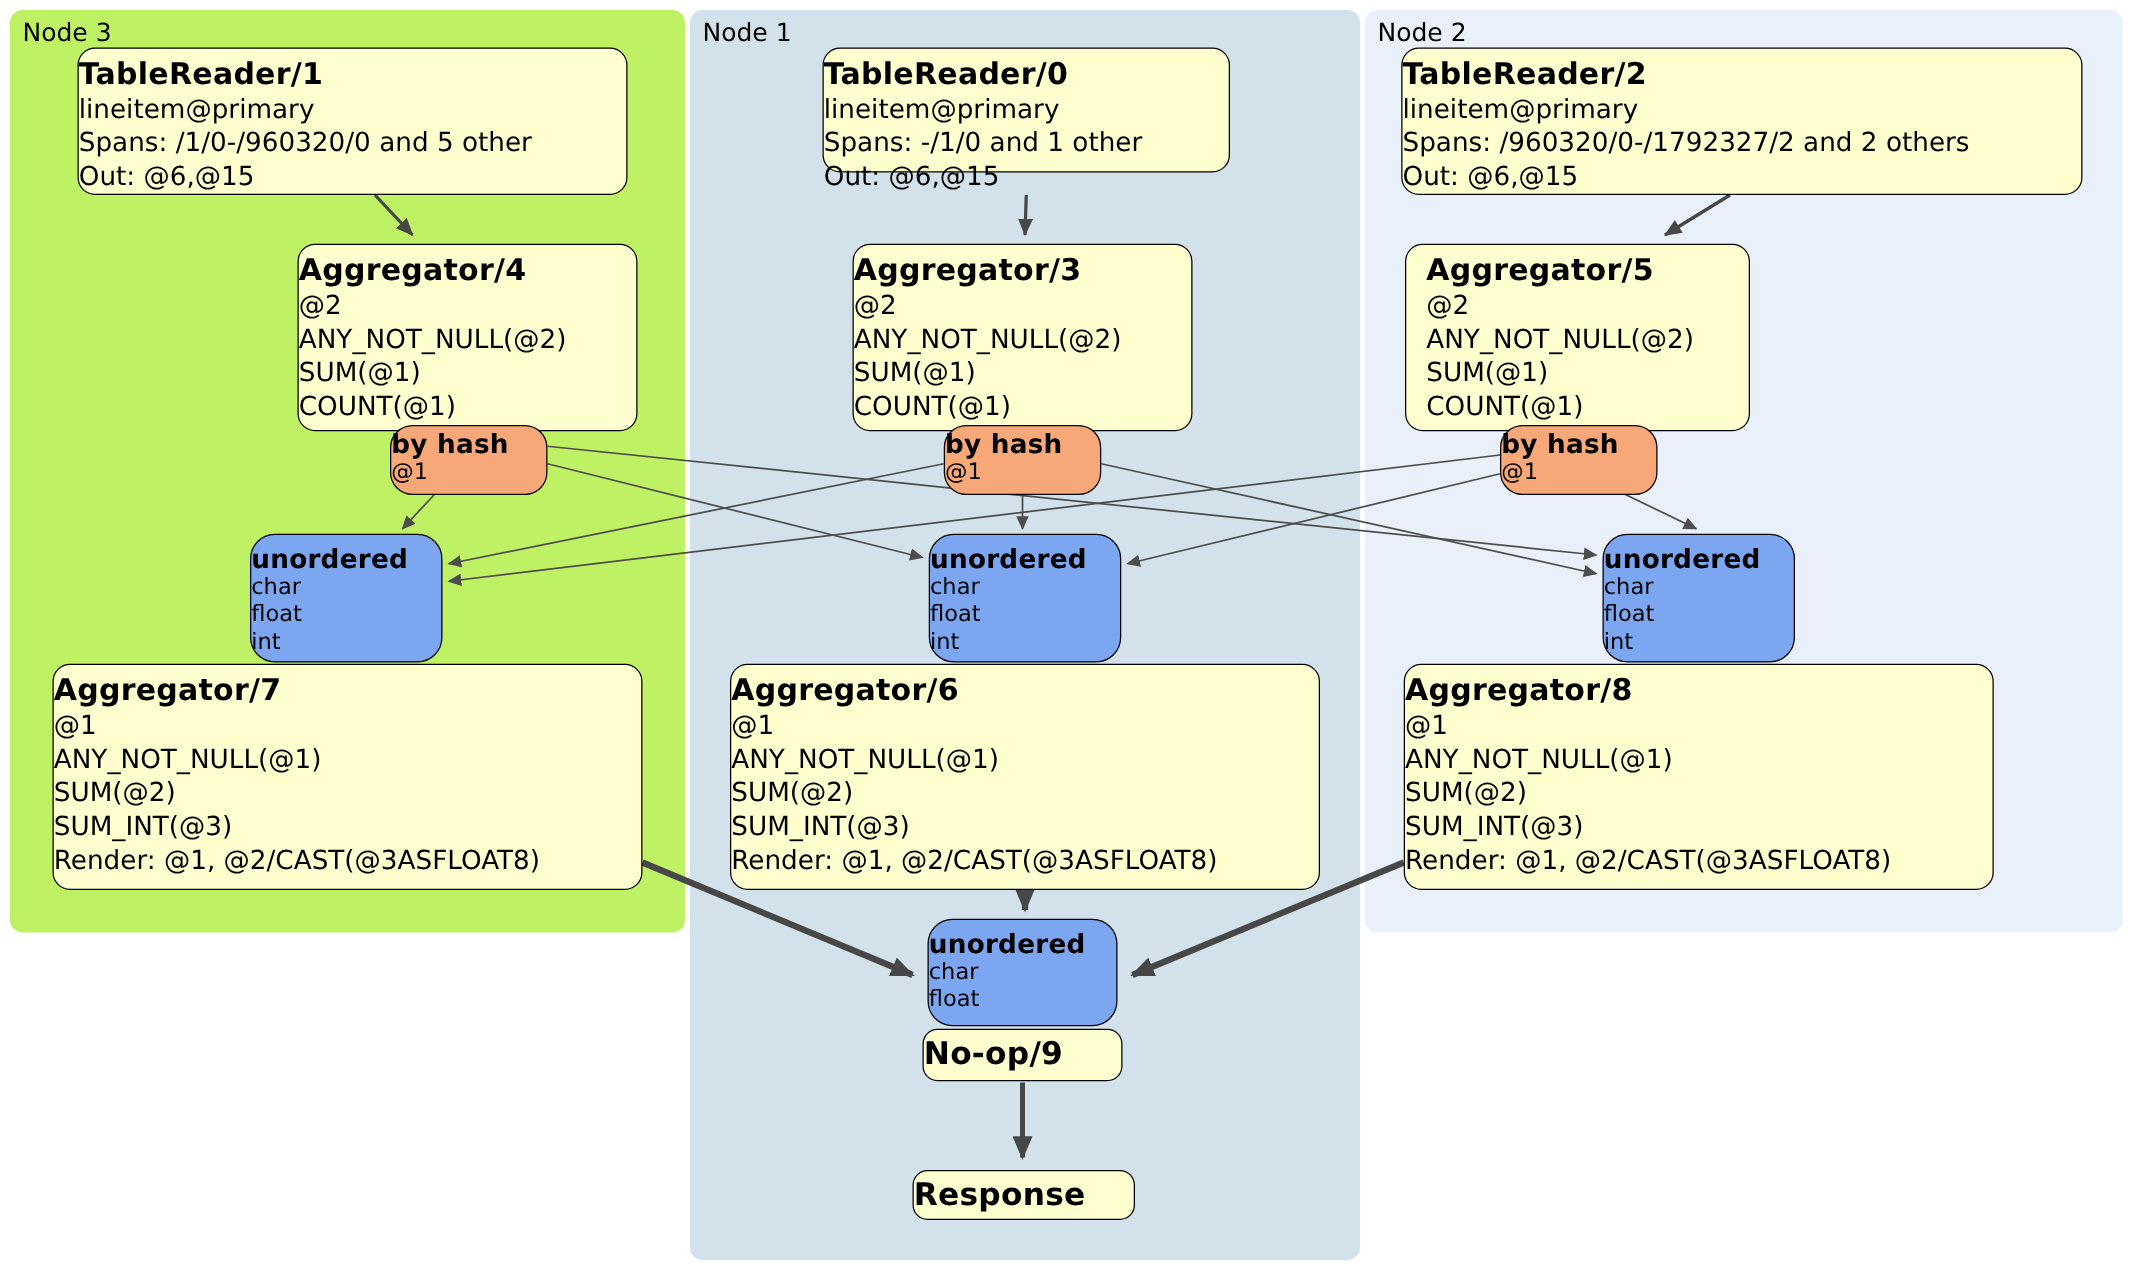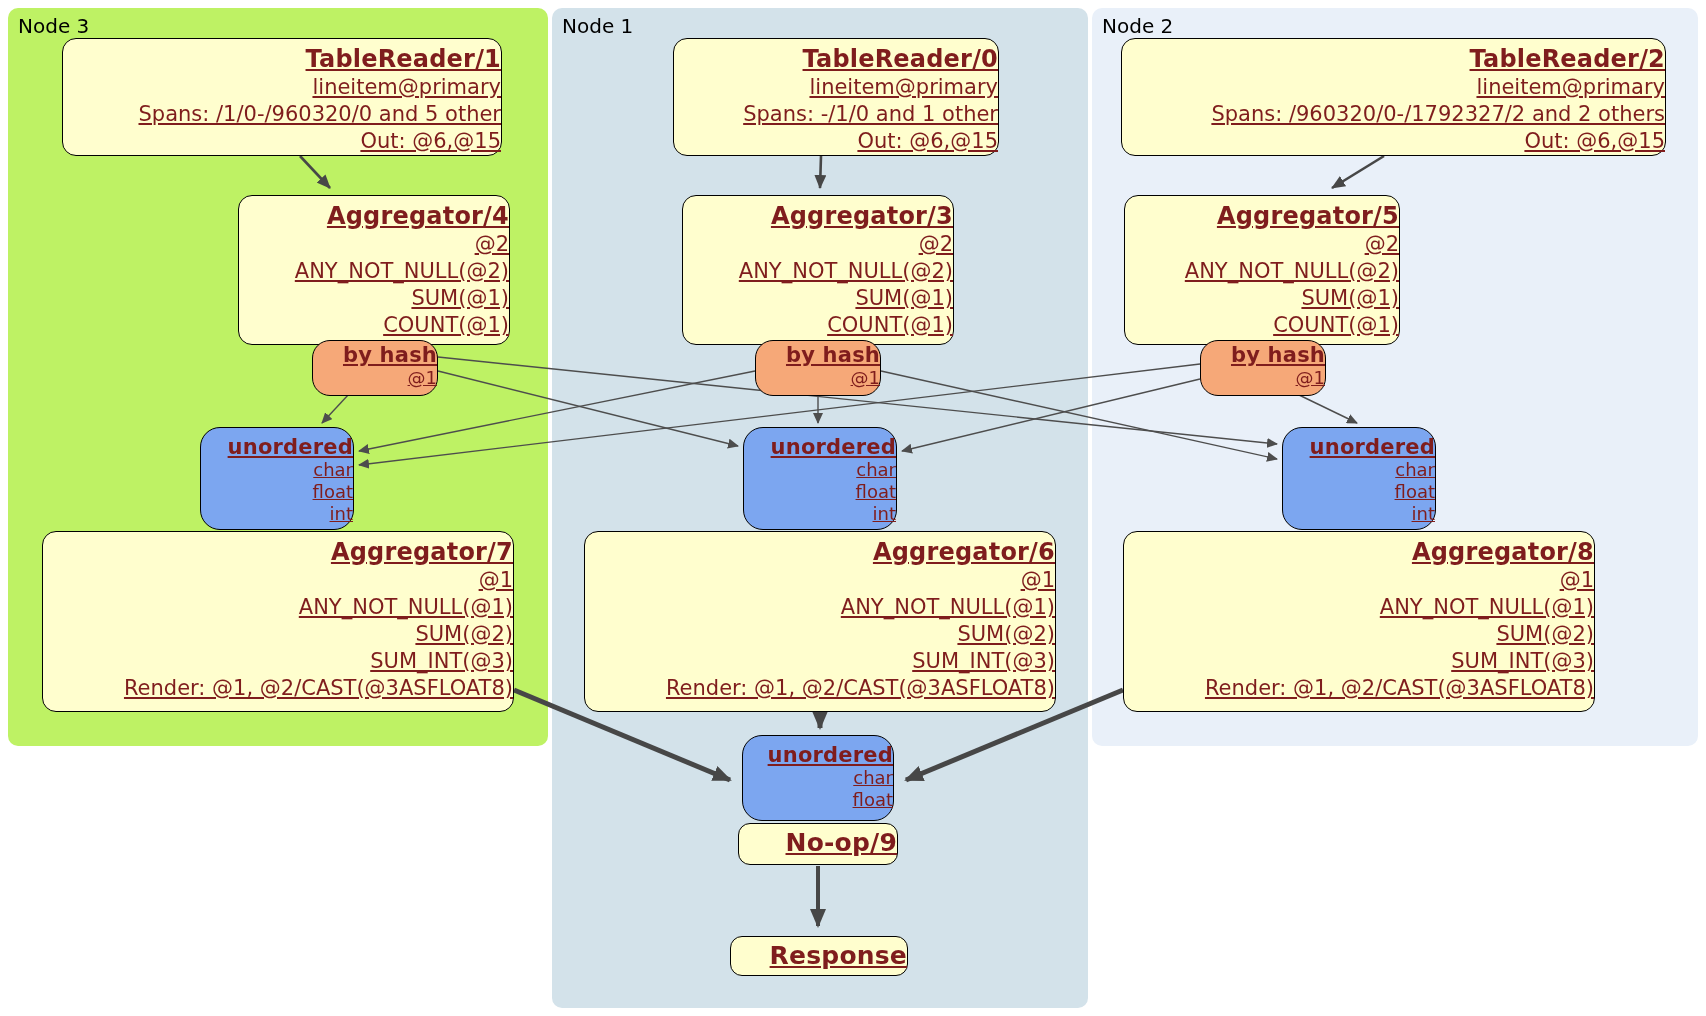--- a/index.html
+++ b/index.html
@@ -20,23 +20,22 @@
     font-size:20px;
     color:#000;
   }
   .edges{
     position:absolute;left:0;top:0;
   }
   .node{
     position:absolute;
     box-sizing:border-box;
     border:1.6px solid #000;
-    text-align:right;
-    color:#7f1d1d;
-    text-decoration:underline;
+    text-align:left;
+    color:#000000;
   }
   .box{
     background:#fffece;
     border-radius:14px;
     padding-top:5px;
   }
   .router{
     background:#f6a878;
     border-radius:18px;
     padding-top:2px;
@@ -122,41 +121,41 @@
 
     <line x1="818" y1="866" x2="818" y2="926" stroke="#474747" stroke-width="4" marker-end="url(#ah-b)"></line>
   </svg>
 
   <div class="node box" style="left:62px;top:38px;width:440px;height:118px;">
     <div class="t">TableReader/1</div>
     <div class="l">lineitem@primary</div>
     <div class="l">Spans: /1/0-/960320/0 and 5 other</div>
     <div class="l">Out: @6,@15</div>
   </div>
-  <div class="node box" style="left:673px;top:38px;width:326px;height:118px;">
+  <div class="node box" style="left:658px;top:38px;width:326px;height:100px;">
     <div class="t">TableReader/0</div>
     <div class="l">lineitem@primary</div>
     <div class="l">Spans: -/1/0 and 1 other</div>
     <div class="l">Out: @6,@15</div>
   </div>
   <div class="node box" style="left:1121px;top:38px;width:545px;height:118px;">
     <div class="t">TableReader/2</div>
     <div class="l">lineitem@primary</div>
     <div class="l">Spans: /960320/0-/1792327/2 and 2 others</div>
     <div class="l">Out: @6,@15</div>
   </div>
 
   <div class="node box" style="left:238px;top:195px;width:272px;height:150px;">
     <div class="t">Aggregator/4</div>
     <div class="l">@2</div>
     <div class="l">ANY_NOT_NULL(@2)</div>
     <div class="l">SUM(@1)</div>
     <div class="l">COUNT(@1)</div>
   </div>
-  <div class="node box" style="left:682px;top:195px;width:272px;height:150px;padding-left:28px;">
+  <div class="node box" style="left:682px;top:195px;width:272px;height:150px;">
     <div class="t">Aggregator/3</div>
     <div class="l">@2</div>
     <div class="l">ANY_NOT_NULL(@2)</div>
     <div class="l">SUM(@1)</div>
     <div class="l">COUNT(@1)</div>
   </div>
   <div class="node box" style="left:1124px;top:195px;width:276px;height:150px;padding-left:16px;">
     <div class="t">Aggregator/5</div>
     <div class="l">@2</div>
     <div class="l">ANY_NOT_NULL(@2)</div>

